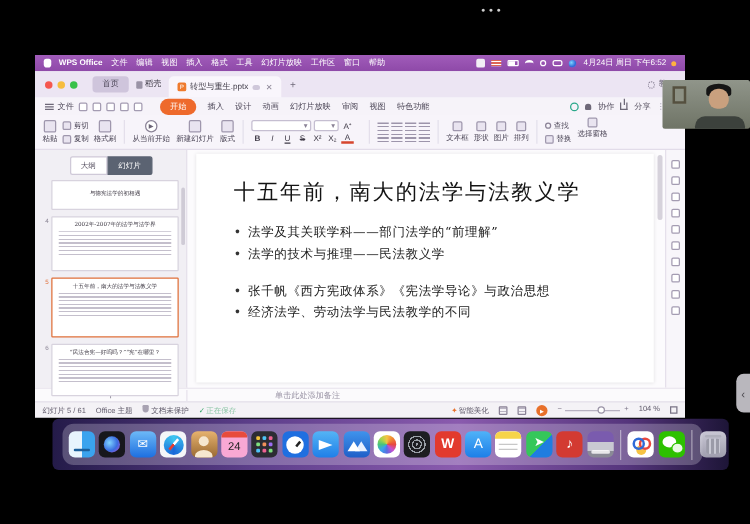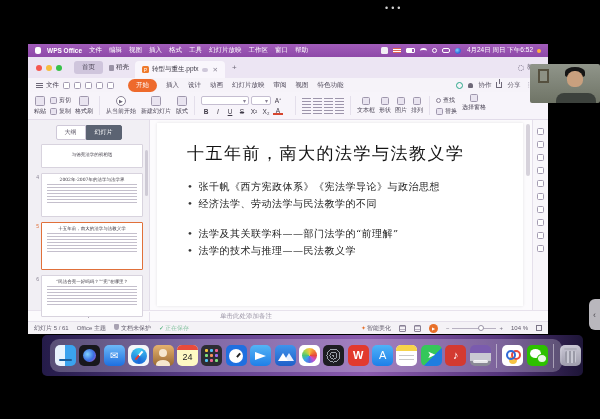--- a/index.html
+++ b/index.html
@@ -156,21 +156,21 @@
   .d-finder { background:linear-gradient(90deg,#e8f4fd 0 50%, #3aa3ee 50% 100%); }
   .d-finder::after{content:"";position:absolute;left:4px;right:4px;bottom:5px;height:2px;border-radius:2px;background:#1b5f9c;}
   .d-siri { background:#17171c; } .d-siri::after{content:"";position:absolute;left:4px;top:4px;width:13px;height:13px;border-radius:50%;
     background:radial-gradient(circle at 35% 40%, #7fd3ff, #3a6de0 55%, #c44fd0);}
   .d-mail { background:linear-gradient(#6db9f7,#1d6fe0); color:#fff; font-size:10px; text-align:center; line-height:21px; }
   .d-safari { background:#f4f6f8; } .d-safari::after{content:"";position:absolute;left:2.5px;top:2.5px;width:16px;height:16px;border-radius:50%;
     background:conic-gradient(#3ec6f0,#1867d8,#3ec6f0);} .d-safari::before{content:"";position:absolute;z-index:1;left:9.5px;top:5px;width:2px;height:11px;
     background:linear-gradient(#fff 0 50%,#e83c2e 50% 100%);transform:rotate(40deg);}
   .d-contacts { background:linear-gradient(#e6b26e,#9a6a33); } .d-contacts::after{content:"";position:absolute;left:6.5px;top:4px;width:8px;height:8px;
     border-radius:50%;background:#f6e7cf;} .d-contacts::before{content:"";position:absolute;left:3.5px;bottom:-3px;width:14px;height:9px;border-radius:50% 50% 0 0;background:#f6e7cf;}
-  .d-cal { background:#fef9c3; text-align:center; } .d-cal .cal-top{height:5px;background:#e84b3c;}
+  .d-cal { background:#f9a8d4; text-align:center; } .d-cal .cal-top{height:5px;background:#e84b3c;}
   .d-cal .cal-day{font-size:9px;color:#222;line-height:14px;}
   .d-launch { background:#2c2c33; } .d-launch::after{content:"";position:absolute;left:4px;top:4px;width:3px;height:3px;border-radius:1px;background:#f3c33a;
     box-shadow:5px 0 0 #4fc3f7, 10px 0 0 #ef6292, 0 5px 0 #7ee07e, 5px 5px 0 #f3915a, 10px 5px 0 #9b6df2, 0 10px 0 #4fc3f7, 5px 10px 0 #ef6292, 10px 10px 0 #7ee07e;}
   .d-clock { background:#1f6fe0; } .d-clock::after{content:"";position:absolute;left:3.5px;top:3.5px;width:14px;height:14px;border-radius:50%;background:#fff;}
   .d-clock::before{content:"";position:absolute;z-index:1;left:10px;top:6.5px;width:1.5px;height:5px;background:#222;transform-origin:bottom;transform:rotate(40deg);}
   .d-plane { background:linear-gradient(#54b4f5,#1f7fe8); } .d-plane::after{content:"";position:absolute;left:5px;top:7px;
     border-left:11px solid #fff;border-top:4px solid transparent;border-bottom:4px solid transparent;}
   .d-mountain { background:linear-gradient(#3f93ec,#1f5fc8); } .d-mountain::after{content:"";position:absolute;left:3px;bottom:5px;width:0;height:0;
     border-left:5px solid transparent;border-right:5px solid transparent;border-bottom:8px solid #fff;}
   .d-mountain::before{content:"";position:absolute;left:9px;bottom:5px;width:0;height:0;border-left:5px solid transparent;border-right:5px solid transparent;border-bottom:8px solid #e8f0ff;}
@@ -421,26 +421,26 @@
           <div class="tlines h20"></div>
         </div>
       </div>
       <div class="pscroll"></div>
     </div>
 
     <div class="marea">
       <div class="slide">
         <div class="stitle">十五年前，南大的法学与法教义学</div>
         <div class="sgroup">
+          <div class="sbullet">法学及其关联学科——部门法学的“前理解”</div>
+          <div class="sbullet">法学的技术与推理——民法教义学</div>
+        </div>
+        <div class="sgroup">
           <div class="sbullet">张千帆《西方宪政体系》《宪法学导论》与政治思想</div>
           <div class="sbullet">经济法学、劳动法学与民法教学的不同</div>
-        </div>
-        <div class="sgroup">
-          <div class="sbullet">法学及其关联学科——部门法学的“前理解”</div>
-          <div class="sbullet">法学的技术与推理——民法教义学</div>
         </div>
       </div>
       <div class="mscroll"></div>
     </div>
 
     <div class="rstrip">
       <span class="rico"></span>
       <span class="rico"></span>
       <span class="rico"></span>
       <span class="rico"></span>

